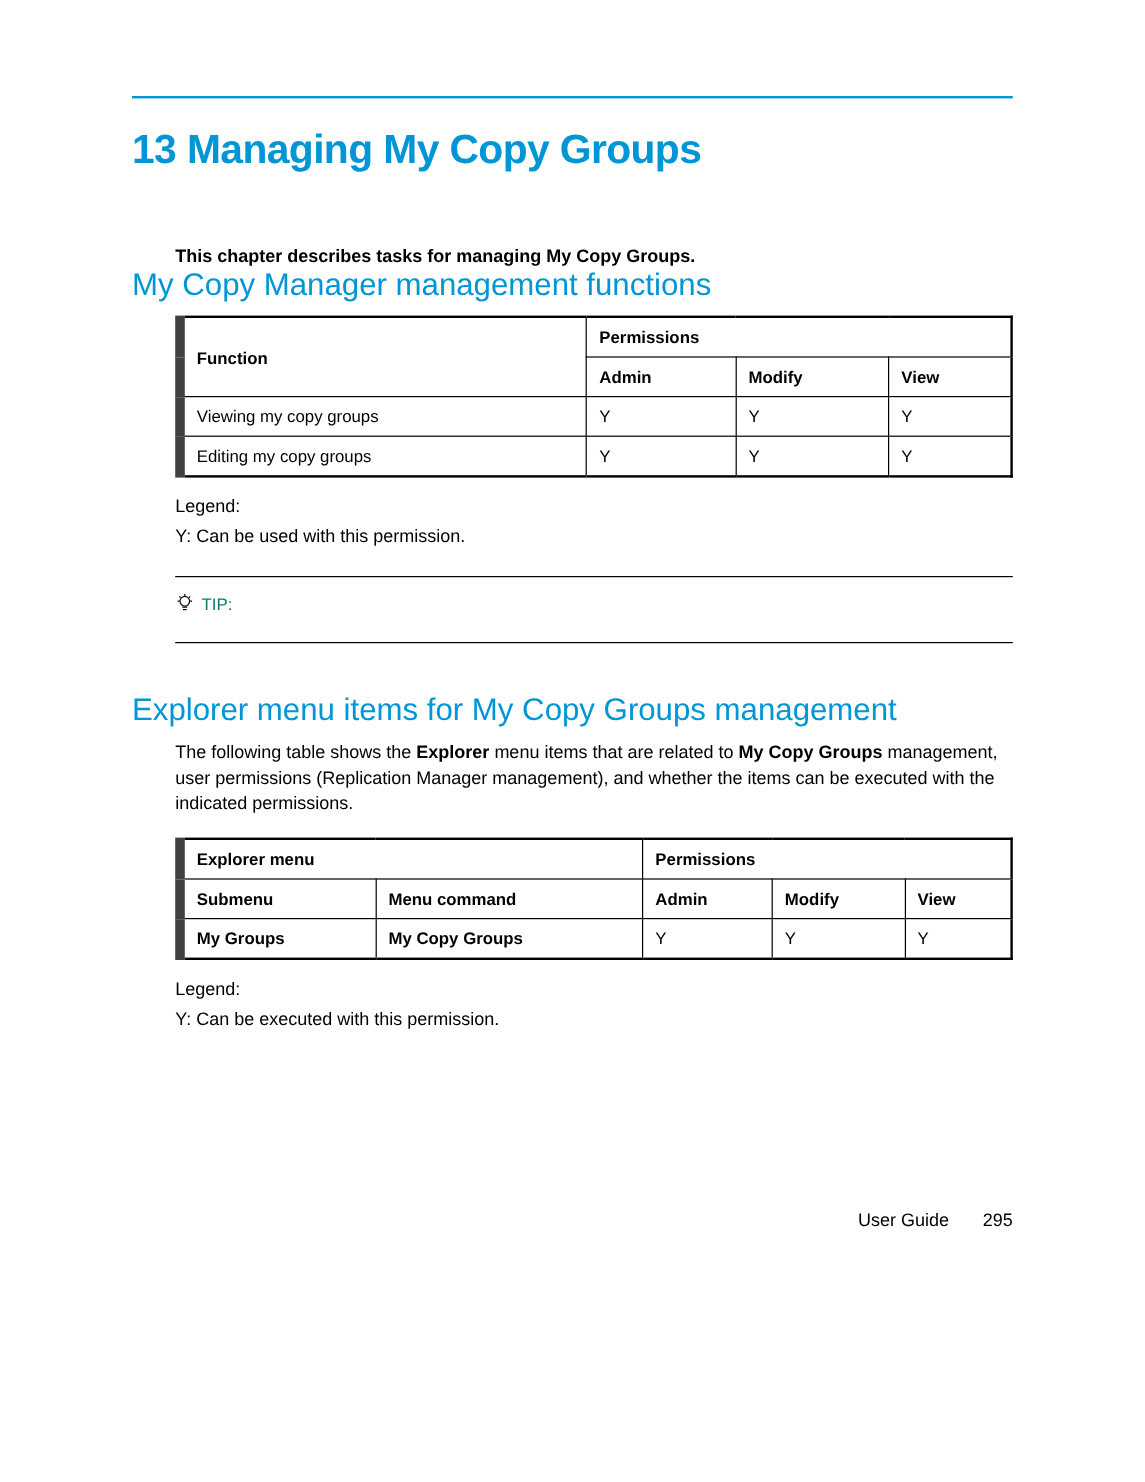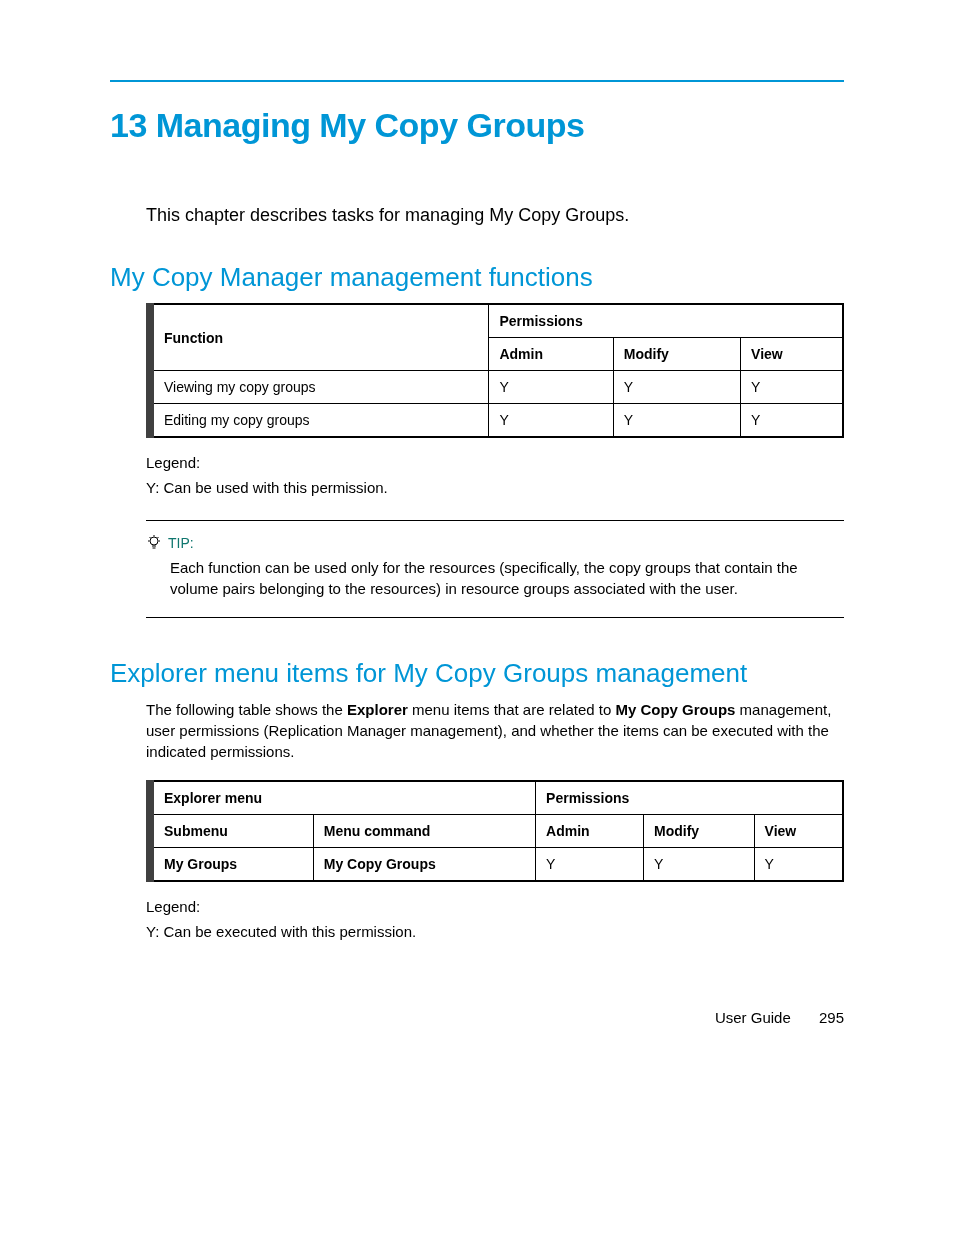--- a/index.html
+++ b/index.html
@@ -22,22 +22,22 @@
   }
   h1.chapter-title {
     color: #0096d6;
     font-weight: bold;
     font-size: 34px;
     margin: 0 0 60px 0;
     letter-spacing: -0.5px;
   }
   .intro {
     margin-left: 36px;
-    font-size: 18px;
-    margin-bottom: 36px;
+    font-size: 15px;
+    font-weight: bold;
   }
   h2.section-title {
     color: #0096d6;
     font-weight: normal;
     font-size: 26px;
     margin: 0 0 10px 0;
   }
   .para {
     margin-left: 36px;
     font-size: 15px;
@@ -146,21 +146,20 @@
           <line x1="6.5" y1="13" x2="9.5" y2="13" stroke="#000" stroke-width="1"></line>
           <line x1="8" y1="0" x2="8" y2="1.5" stroke="#000"></line>
           <line x1="2" y1="6" x2="3.5" y2="6" stroke="#000"></line>
           <line x1="12.5" y1="6" x2="14" y2="6" stroke="#000"></line>
           <line x1="3.5" y1="2" x2="4.5" y2="3" stroke="#000"></line>
           <line x1="11.5" y1="3" x2="12.5" y2="2" stroke="#000"></line>
         </svg>
       </span>
       <span>TIP:</span>
     </div>
-    <div class="tip-body">Each function can be used only for the resources (specifically, the copy groups that contain the volume pairs belonging to the resources) in resource groups associated with the user.</div>
   </div>
 
   <h2 class="section-title">Explorer menu items for My Copy Groups management</h2>
   <div class="para">
     <span>The following table shows the </span><span class="bold">Explorer</span><span> menu items that are related to </span><span class="bold">My Copy Groups</span><span> management, user permissions (Replication Manager management), and whether the items can be executed with the indicated permissions.</span>
   </div>
 
   <table class="permtable">
     <tbody>
         <tr>

